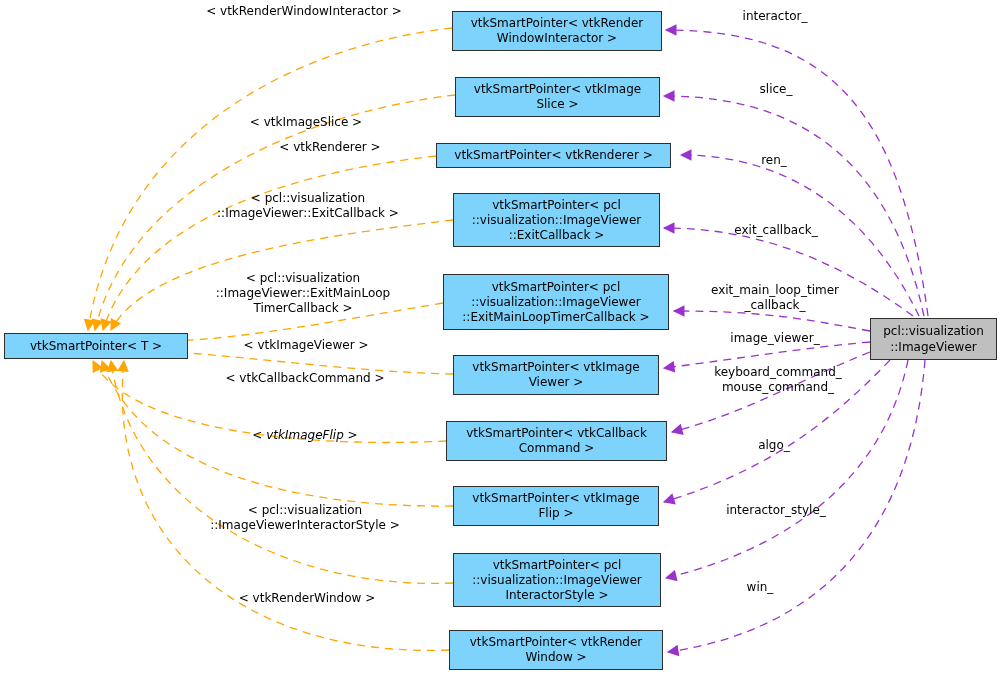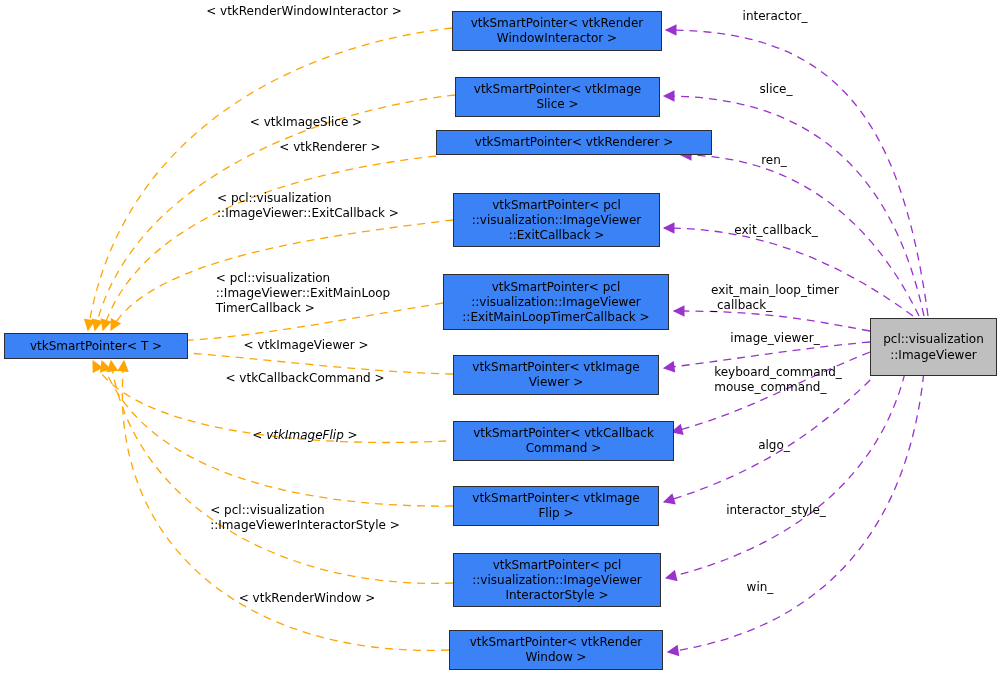--- a/index.html
+++ b/index.html
@@ -7,27 +7,27 @@
     width:1008px; height:678px; position:relative; overflow:hidden;
     background:#ffffff;
     font-family:"DejaVu Sans","Liberation Sans",sans-serif;
     font-size:12px; color:#000;
   }
   #edges { position:absolute; left:0; top:0; width:1008px; height:678px; }
   .node {
     position:absolute; box-sizing:border-box;
     display:flex; align-items:center; justify-content:center;
     text-align:center; white-space:pre-line;
-    border:1.5px solid #2e2e2e; background:#3b82f6;
+    border:1.5px solid #2e2e2e; background:#7dd3fc;
     line-height:15px; padding:1px 4px; z-index:2;
   }
   .node.main { background:#bfbfbf; line-height:16px; }
   .edge-label {
     position:absolute; transform:translateX(-50%);
-    text-align:left; white-space:pre-line; line-height:15px; z-index:3;
+    text-align:center; white-space:pre-line; line-height:15px; z-index:3;
   }
 </style>
 </head>
 <body>
 
 <svg id="edges" width="1008" height="678" viewBox="0 0 1008 678" xmlns="http://www.w3.org/2000/svg">
   <defs>
     <marker id="oarrow" viewBox="0 0 10 10" refX="9" refY="5" markerWidth="11" markerHeight="9" orient="auto">
       <path d="M0,0 L10,5 L0,10 z" fill="#ffa500"></path>
     </marker>
@@ -55,37 +55,37 @@
     <path d="M870,331 C 800,318 760,311 674,311" marker-end="url(#parrow)"></path>
     <path d="M870,342 C 800,348 745,358 664,368" marker-end="url(#parrow)"></path>
     <path d="M870,352 C 795,382 748,412 672,432" marker-end="url(#parrow)"></path>
     <path d="M890,360 C 825,428 762,472 664,502" marker-end="url(#parrow)"></path>
     <path d="M908,360 C 885,472 798,546 666,578" marker-end="url(#parrow)"></path>
     <path d="M925,360 C 912,520 832,628 668,652" marker-end="url(#parrow)"></path>
   </g>
 </svg>
 
 <div class="node" style="left:4px; top:333px; width:184px; height:26px;">vtkSmartPointer&lt; T &gt;</div>
-<div class="node main" style="left:870px; top:318px; width:127px; height:58px;">pcl::visualization
+<div class="node main" style="left:870px; top:318px; width:127px; height:42px;">pcl::visualization
 ::ImageViewer</div>
 
 <div class="node" style="left:452px; top:11px; width:210px; height:40px;">vtkSmartPointer&lt; vtkRender
 WindowInteractor &gt;</div>
 <div class="node" style="left:455px; top:77px; width:205px; height:40px;">vtkSmartPointer&lt; vtkImage
 Slice &gt;</div>
-<div class="node" style="left:436px; top:130px; width:276px; height:25px;">vtkSmartPointer&lt; vtkRenderer &gt;</div>
+<div class="node" style="left:436px; top:143px; width:235px; height:25px;">vtkSmartPointer&lt; vtkRenderer &gt;</div>
 <div class="node" style="left:453px; top:193px; width:207px; height:54px;">vtkSmartPointer&lt; pcl
 ::visualization::ImageViewer
 ::ExitCallback &gt;</div>
 <div class="node" style="left:443px; top:274px; width:226px; height:56px;">vtkSmartPointer&lt; pcl
 ::visualization::ImageViewer
 ::ExitMainLoopTimerCallback &gt;</div>
 <div class="node" style="left:453px; top:355px; width:206px; height:40px;">vtkSmartPointer&lt; vtkImage
 Viewer &gt;</div>
-<div class="node" style="left:446px; top:421px; width:221px; height:40px;margin-left:7px;">vtkSmartPointer&lt; vtkCallback
+<div class="node" style="left:446px; top:421px; width:221px; height:40px;">vtkSmartPointer&lt; vtkCallback
 Command &gt;</div>
 <div class="node" style="left:453px; top:486px; width:206px; height:40px;">vtkSmartPointer&lt; vtkImage
 Flip &gt;</div>
 <div class="node" style="left:453px; top:553px; width:208px; height:54px;">vtkSmartPointer&lt; pcl
 ::visualization::ImageViewer
 InteractorStyle &gt;</div>
 <div class="node" style="left:449px; top:630px; width:214px; height:40px;">vtkSmartPointer&lt; vtkRender
 Window &gt;</div>
 
 <div class="edge-label" style="left:304px; top:4px;">&lt; vtkRenderWindowInteractor &gt;</div>

